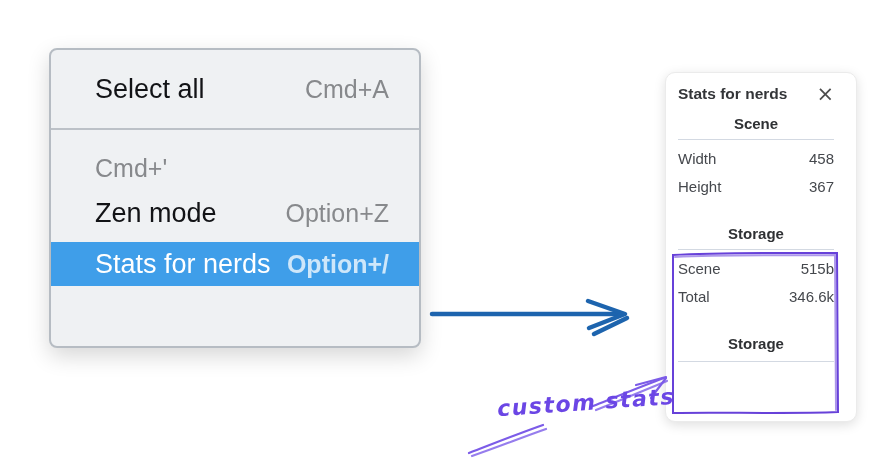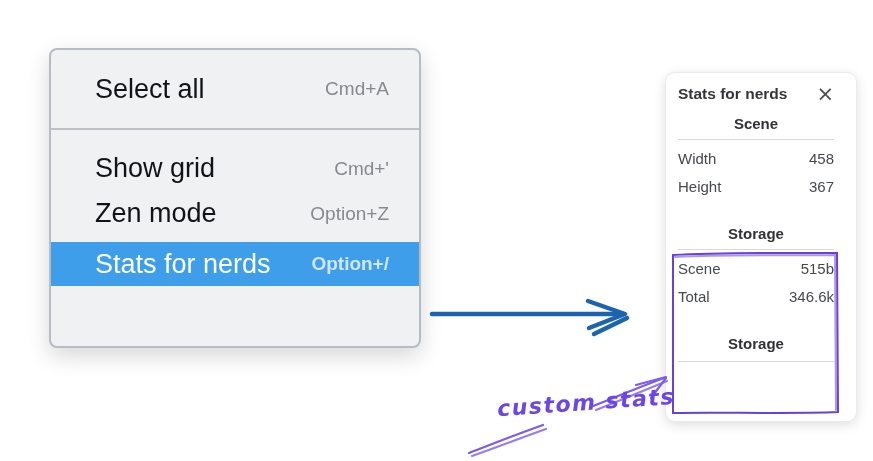--- a/index.html
+++ b/index.html
@@ -16,21 +16,21 @@
     box-shadow: 0 8px 22px rgba(0,0,0,0.16);
     overflow: hidden;
     z-index: 2;
     margin-left: 16px;
   }
   .menu-row {
     display: flex; align-items: center; justify-content: space-between;
     padding: 0 30px 0 44px;
     font-size: 27px; color: #121316;
   }
-  .menu-row .shortcut { font-size: 19px; color: #87898c; }
+  .menu-row .shortcut { font-size: 25px; color: #87898c; }
   .menu-row-top { height: 78px; }
   .menu-divider { border-top: 2px solid #bcc1c7; }
   .menu-group { padding-top: 16px; }
   .menu-item { height: 45px; cursor: default; }
   .menu-item-highlighted {
     margin-top: 6px; height: 44px;
     background: #3f9ee9; color: #ffffff;
   }
   .menu-item-highlighted .shortcut { color: rgba(255,255,255,0.75); font-weight: bold; }
 
@@ -85,21 +85,20 @@
 <body>
 
 <div class="context-menu">
   <div class="menu-row menu-row-top">
     <span>Select all</span>
     <span class="shortcut">Cmd+A</span>
   </div>
   <div class="menu-divider"></div>
   <div class="menu-group">
     <div class="menu-row menu-item">
-      <span>Show grid</span>
       <span class="shortcut">Cmd+'</span>
     </div>
     <div class="menu-row menu-item">
       <span>Zen mode</span>
       <span class="shortcut">Option+Z</span>
     </div>
     <div class="menu-row menu-item menu-item-highlighted" style="background: rgb(63, 158, 233);">
       <span>Stats for nerds</span>
       <span class="shortcut">Option+/</span>
     </div>

